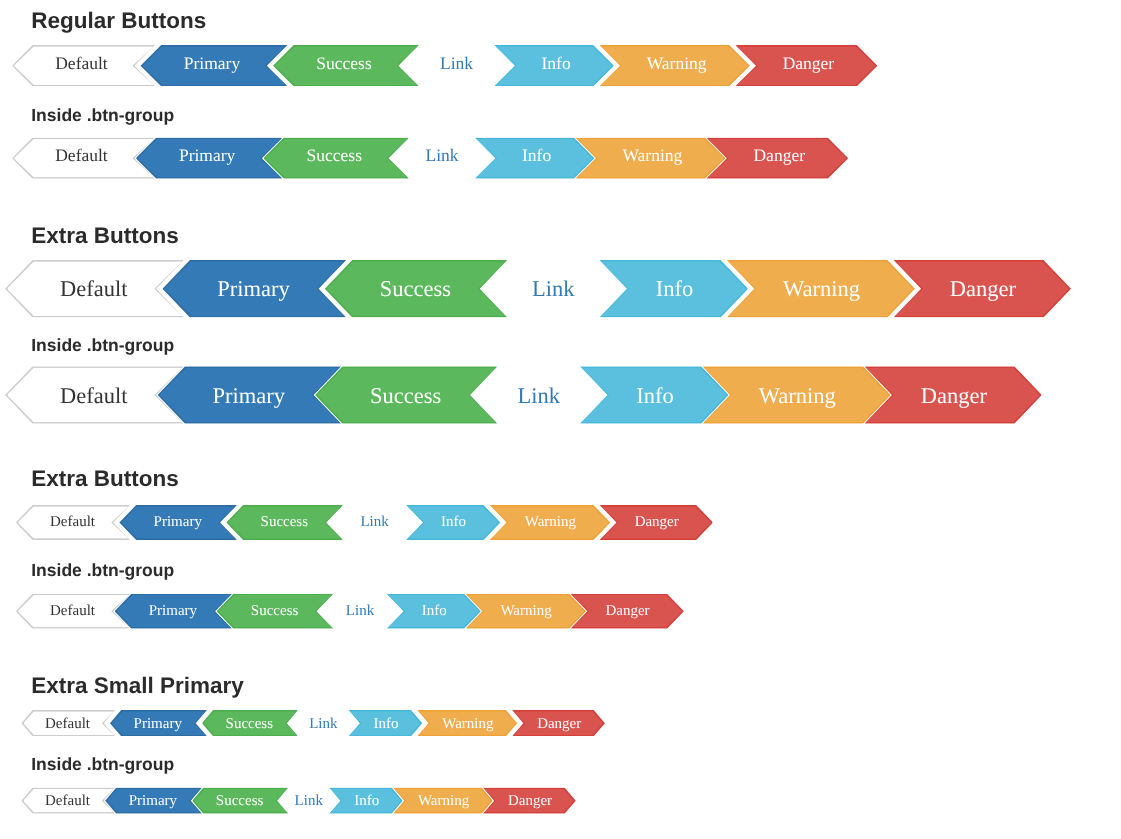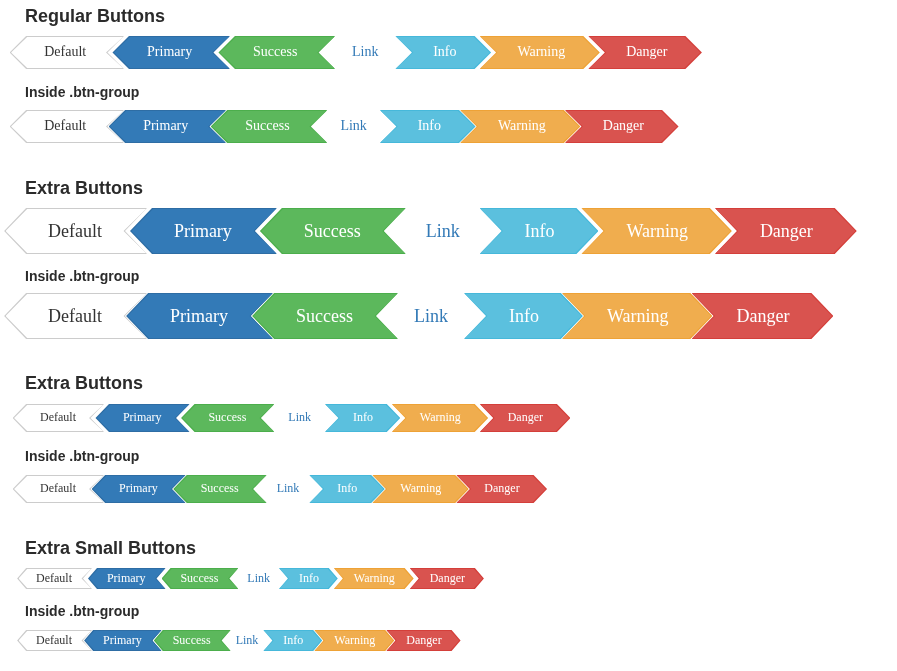--- a/index.html
+++ b/index.html
@@ -118,21 +118,21 @@
 <span class="btn sz-sm a-none v-link"><i class="halo"></i><i class="edge"></i><i class="face"></i><span class="lbl">Link</span></span>
 <span class="btn sz-sm a-right v-info"><i class="halo"></i><i class="edge"></i><i class="face"></i><span class="lbl">Info</span></span>
 <span class="btn sz-sm a-right v-warning"><i class="halo"></i><i class="edge"></i><i class="face"></i><span class="lbl">Warning</span></span>
 <span class="btn sz-sm a-right v-danger"><i class="halo"></i><i class="edge"></i><i class="face"></i><span class="lbl">Danger</span></span>
 </div>
 <div class="sub-title pos-sm-sh">Inside .btn-group</div>
 <div class="btn-group pos-sm-r2">
 <span class="btn sz-sm a-left v-default"><i class="halo"></i><i class="edge"></i><i class="face"></i><span class="lbl">Default</span></span><span class="btn sz-sm a-left v-primary"><i class="halo"></i><i class="edge"></i><i class="face"></i><span class="lbl">Primary</span></span><span class="btn sz-sm a-left v-success"><i class="halo"></i><i class="edge"></i><i class="face"></i><span class="lbl">Success</span></span><span class="btn sz-sm a-none v-link"><i class="halo"></i><i class="edge"></i><i class="face"></i><span class="lbl">Link</span></span><span class="btn sz-sm a-right v-info"><i class="halo"></i><i class="edge"></i><i class="face"></i><span class="lbl">Info</span></span><span class="btn sz-sm a-right v-warning"><i class="halo"></i><i class="edge"></i><i class="face"></i><span class="lbl">Warning</span></span><span class="btn sz-sm a-right v-danger"><i class="halo"></i><i class="edge"></i><i class="face"></i><span class="lbl">Danger</span></span>
 </div>
 
-<div class="sec-title pos-xs-h">Extra Small Buttons</div>
+<div class="sec-title pos-xs-h">Extra Small Primary</div>
 <div class="btn-row pos-xs-r1">
 <span class="btn sz-xs a-left v-default"><i class="halo"></i><i class="edge"></i><i class="face"></i><span class="lbl">Default</span></span>
 <span class="btn sz-xs a-left v-primary"><i class="halo"></i><i class="edge"></i><i class="face"></i><span class="lbl">Primary</span></span>
 <span class="btn sz-xs a-left v-success"><i class="halo"></i><i class="edge"></i><i class="face"></i><span class="lbl">Success</span></span>
 <span class="btn sz-xs a-none v-link"><i class="halo"></i><i class="edge"></i><i class="face"></i><span class="lbl">Link</span></span>
 <span class="btn sz-xs a-right v-info"><i class="halo"></i><i class="edge"></i><i class="face"></i><span class="lbl">Info</span></span>
 <span class="btn sz-xs a-right v-warning"><i class="halo"></i><i class="edge"></i><i class="face"></i><span class="lbl">Warning</span></span>
 <span class="btn sz-xs a-right v-danger"><i class="halo"></i><i class="edge"></i><i class="face"></i><span class="lbl">Danger</span></span>
 </div>
 <div class="sub-title pos-xs-sh">Inside .btn-group</div>

